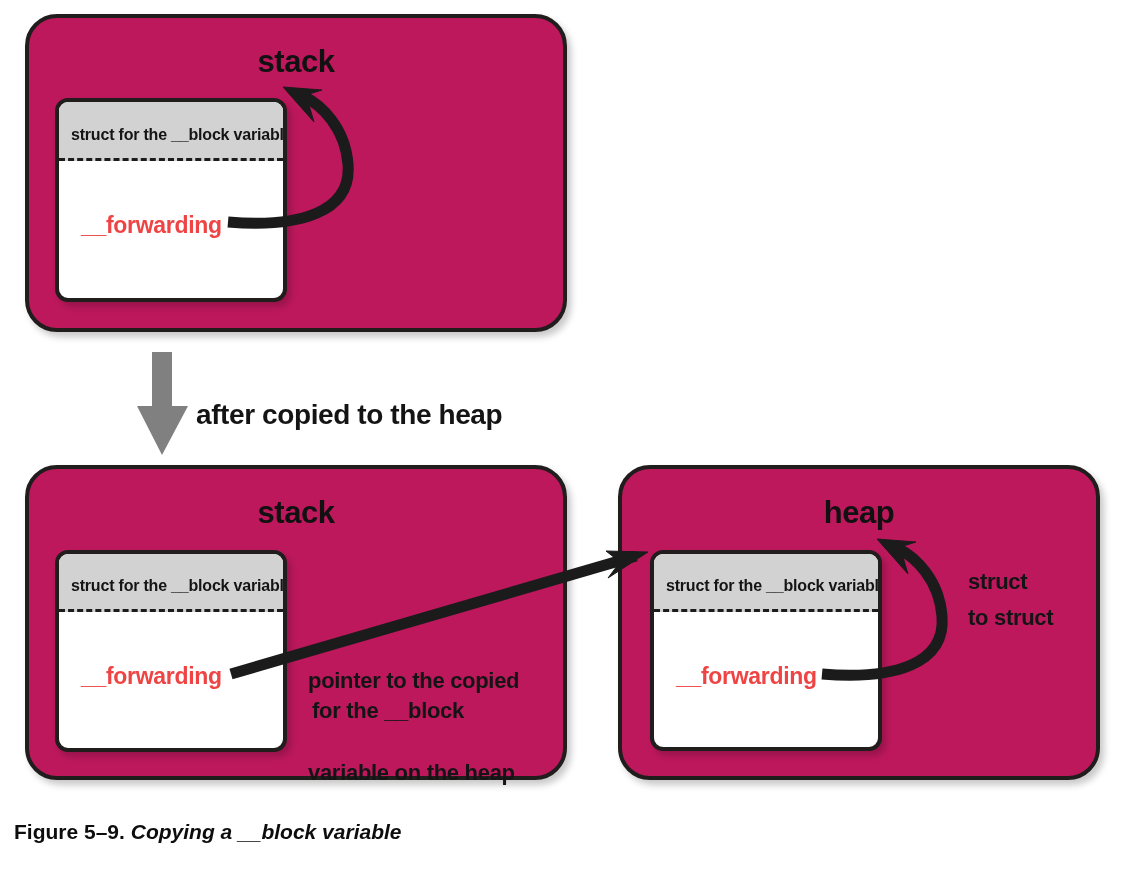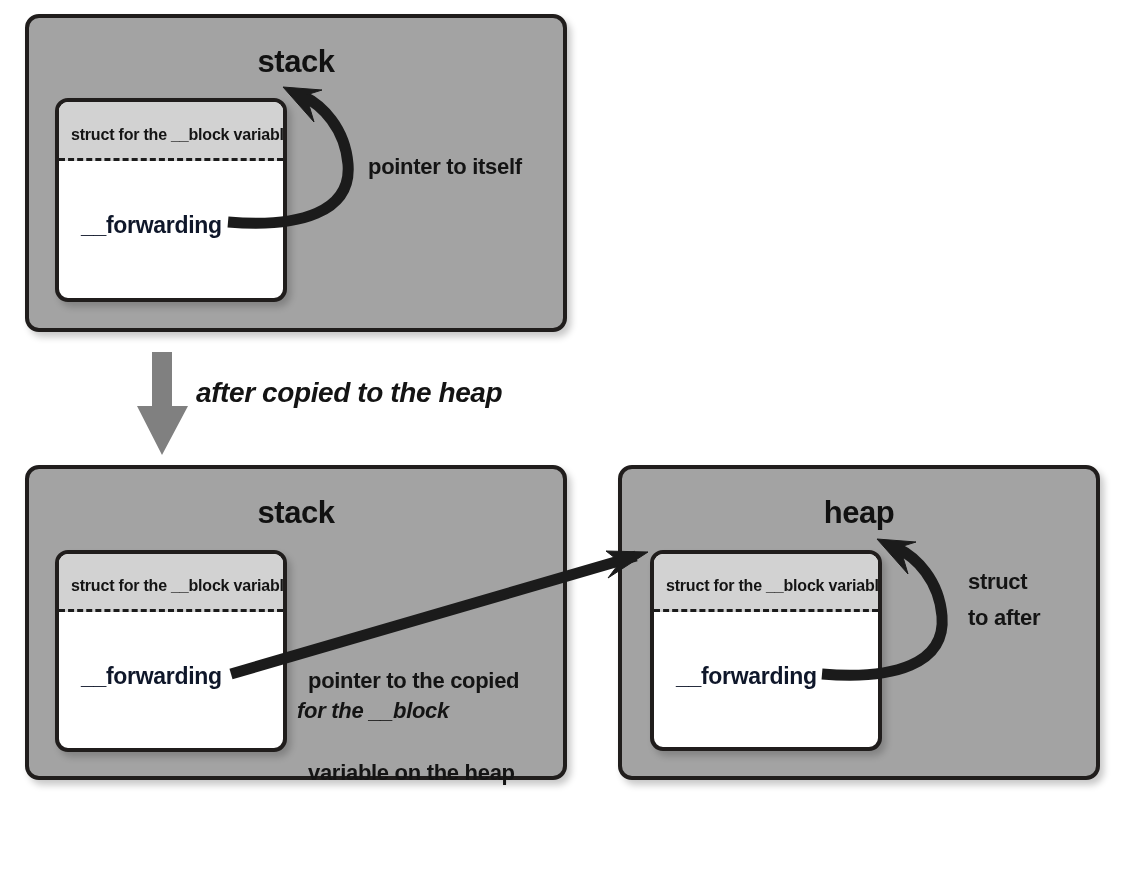--- a/index.html
+++ b/index.html
@@ -18,23 +18,23 @@
   #stage {
     position: absolute;
     left: 0; top: 0;
     width: 1124px;
     height: 872px;
   }
 
   
   .region {
     position: absolute;
-    background: #a3a3a3;
+    background: #be185d;
     border: 4px solid #201d1c;
-    border-radius: 14px;
+    border-radius: 32px;
     box-shadow: 4px 5px 7px rgba(0,0,0,0.22);
     box-sizing: border-box;
   }
   .region-title {
     position: absolute;
     left: 0;
     width: 100%;
     text-align: center;
     font-size: 31px;
     font-weight: bold;
@@ -67,21 +67,21 @@
     font-weight: bold;
     letter-spacing: -0.2px;
     color: #141414;
     white-space: nowrap;
   }
   .struct-field {
     position: absolute;
     font-size: 23px;
     font-weight: bold;
     letter-spacing: -0.3px;
-    color: #0f172a;
+    color: #ef4444;
     white-space: nowrap;
   }
 
   
   .annot {
     position: absolute;
     font-size: 22px;
     font-weight: bold;
     line-height: 30px;
     letter-spacing: -0.3px;
@@ -132,52 +132,51 @@
     <div class="region-title" style="top:26px;">stack</div>
   </div>
 
   <div class="structbox" style="left:55px; top:98px; width:232px; height:204px;">
     <div class="struct-head" style="height:59px;">
       <div class="struct-head-label" style="top:24px;">struct for the __block variable</div>
     </div>
     <div class="struct-field" style="left:22px; top:110px;">__forwarding</div>
   </div>
 
-  <div class="annot" style="left:368px; top:152px;">pointer to itself</div>
-
-  <div class="transition-label" style="left:196px; top:377px;font-style:italic;">after copied to the heap</div>
+
+  <div class="transition-label" style="left:196px; top:399px;">after copied to the heap</div>
 
   <div class="region" style="left:25px; top:465px; width:542px; height:315px;">
     <div class="region-title" style="top:26px;">stack</div>
   </div>
 
   <div class="structbox" style="left:55px; top:550px; width:232px; height:202px;">
     <div class="struct-head" style="height:58px;">
       <div class="struct-head-label" style="top:23px;">struct for the __block variable</div>
     </div>
     <div class="struct-field" style="left:22px; top:109px;">__forwarding</div>
   </div>
 
   <div class="annot" style="left:308px; top:666px;">pointer to the copied</div>
-  <div class="annot" style="left:297px; top:696px;font-style:italic;">for the __block</div>
+  <div class="annot" style="left:312px; top:696px;">for the __block</div>
   <div class="annot" style="left:308px; top:758px;">variable on the heap</div>
 
   <div class="region" style="left:618px; top:465px; width:482px; height:315px;">
     <div class="region-title" style="top:26px;">heap</div>
   </div>
 
   <div class="structbox" style="left:650px; top:550px; width:232px; height:201px;">
     <div class="struct-head" style="height:58px;">
       <div class="struct-head-label" style="top:23px;">struct for the __block variable</div>
     </div>
     <div class="struct-field" style="left:22px; top:109px;">__forwarding</div>
   </div>
 
   <div class="annot" style="left:968px; top:567px;">struct</div>
-  <div class="annot" style="left:968px; top:603px;">to after</div>
+  <div class="annot" style="left:968px; top:603px;">to struct</div>
 
   <svg id="arrows" viewBox="0 0 1124 872">
 
     <g>
       <path d="M 228 222 C 300 228, 352 212, 348 164 C 345 128, 322 105, 303 96" fill="none" stroke="#1b1b1b" stroke-width="11" stroke-linecap="butt"></path>
       <path d="M 283 87 L 314 122 L 306 95 L 322 90 Z" fill="#1b1b1b" stroke="#1b1b1b" stroke-width="1" stroke-linejoin="round"></path>
     </g>
 
     <g>
       <path d="M 152 352 L 172 352 L 172 406 L 188 406 L 162 455 L 137 406 L 152 406 Z" fill="#808080"></path>
@@ -187,14 +186,18 @@
       <path d="M 231 674 L 636 556" fill="none" stroke="#1b1b1b" stroke-width="11" stroke-linecap="butt"></path>
       <path d="M 648 552 L 606 551 L 620 562 L 608 578 Z" fill="#1b1b1b" stroke="#1b1b1b" stroke-width="1" stroke-linejoin="round"></path>
     </g>
 
     <g>
       <path d="M 822 674 C 894 680, 946 664, 942 616 C 939 580, 916 557, 897 548" fill="none" stroke="#1b1b1b" stroke-width="11" stroke-linecap="butt"></path>
       <path d="M 877 539 L 908 574 L 900 547 L 916 542 Z" fill="#1b1b1b" stroke="#1b1b1b" stroke-width="1" stroke-linejoin="round"></path>
     </g>
   </svg>
 
+  <div class="caption">
+    <span class="fig">Figure 5–9.</span>
+    <span class="desc">Copying a __block variable</span>
+  </div>
 
 </div>
 
 </body></html>

